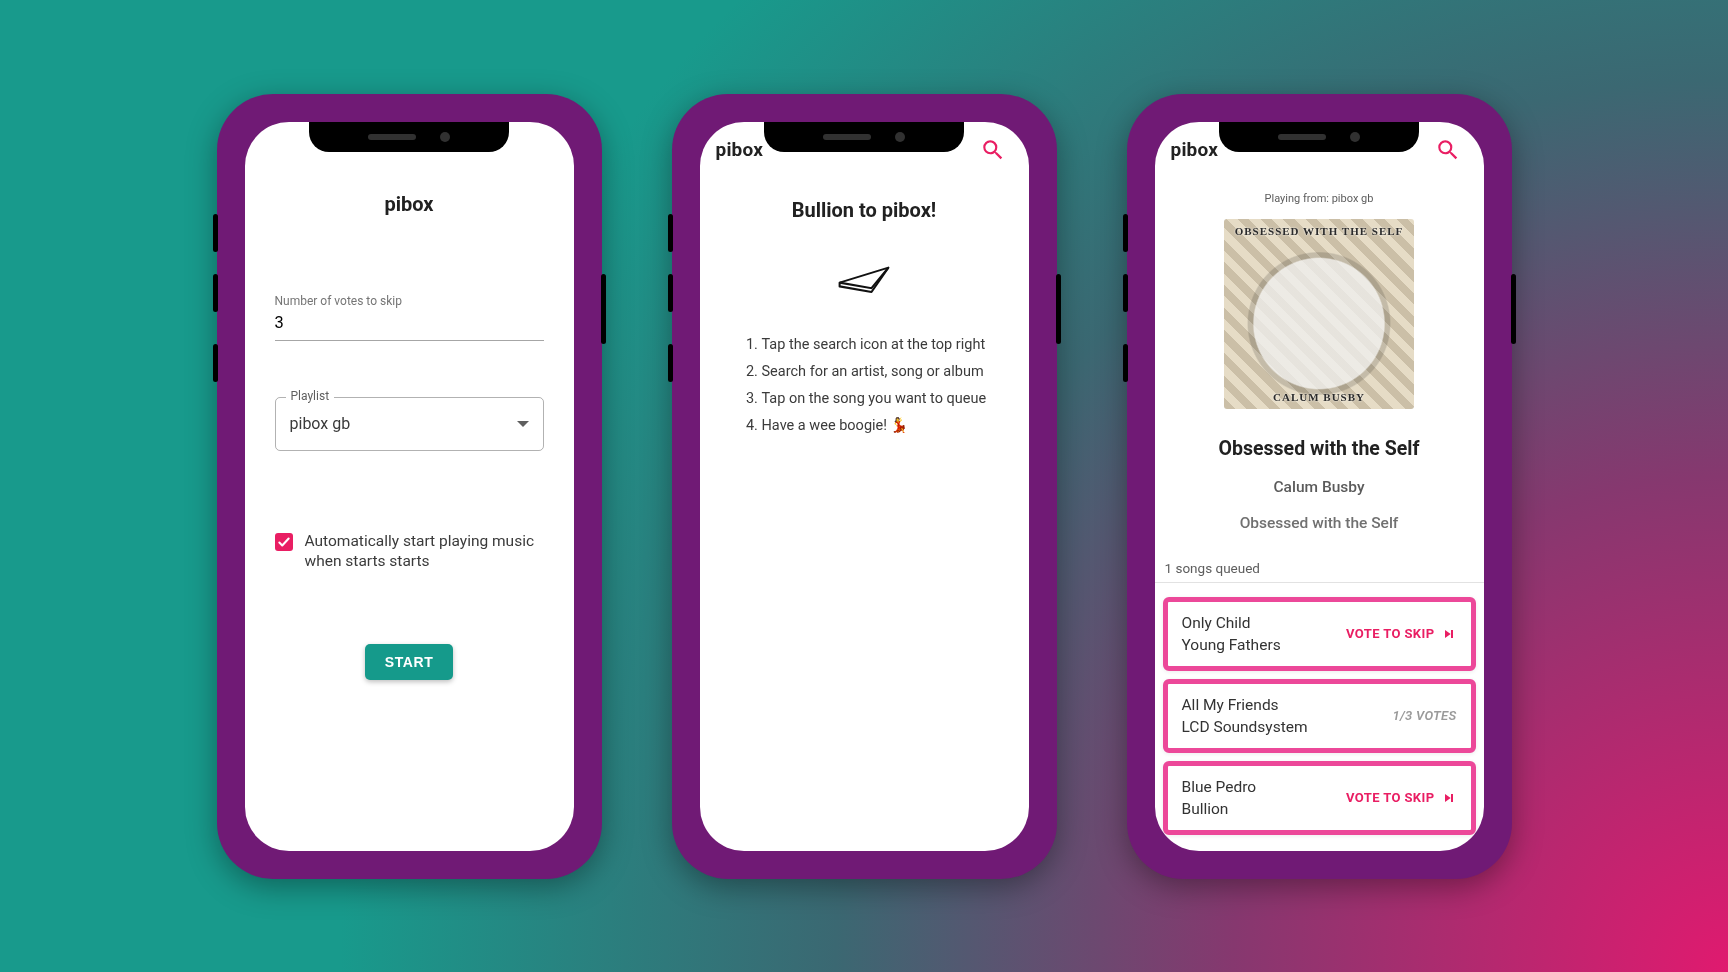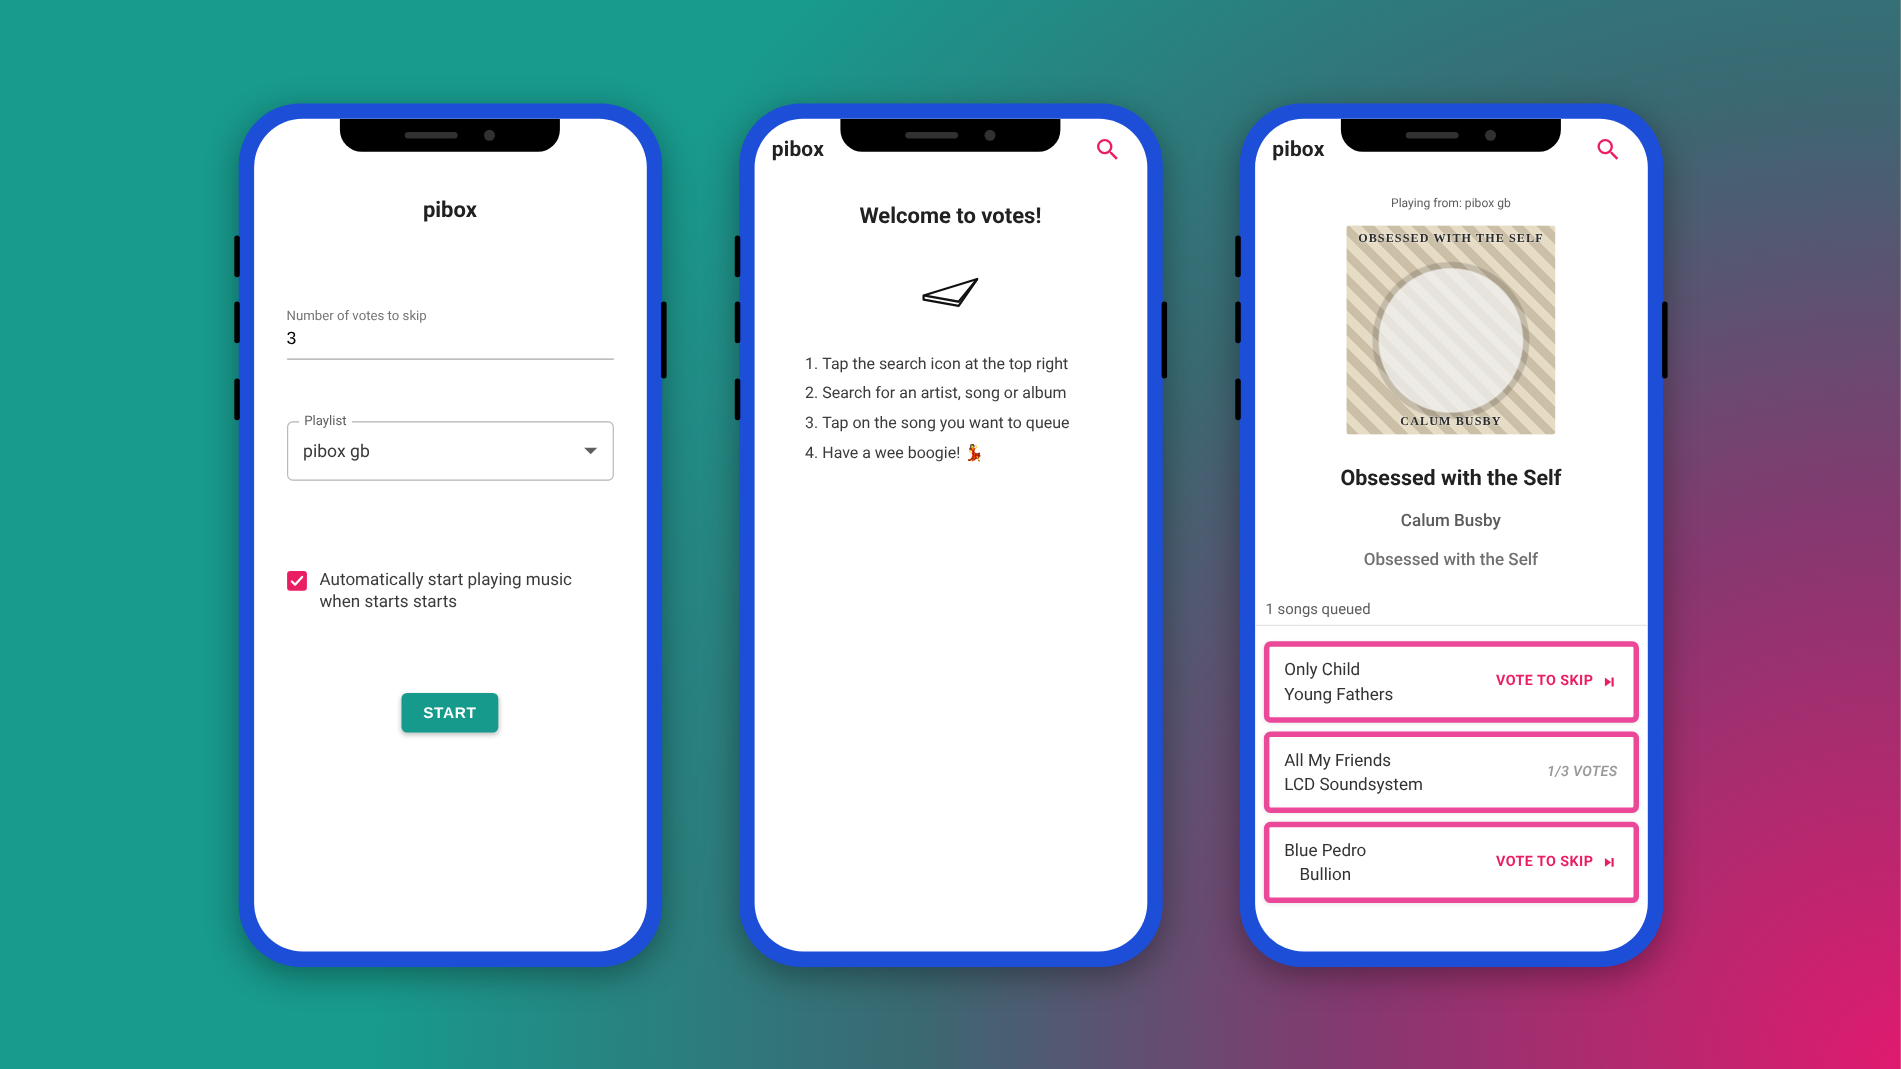--- a/index.html
+++ b/index.html
@@ -14,24 +14,24 @@
     justify-content: center;
     gap: 70px;
     padding: 20px 70px;
   }
 
   
   .phone {
     position: relative;
     width: 385px;
     height: 785px;
-    background: #1d4ed8;
+    background: #701a75;
     border-radius: 56px;
     box-shadow: 0 8px 30px rgba(0,0,0,.35);
-    padding: 14px;
+    padding: 28px;
   }
   
   .phone::before,
   .phone::after {
     content: "";
     position: absolute;
     background: #000;
     border-radius: 4px;
   }
   .phone::before { 
@@ -203,21 +203,21 @@
     background: #fff;
     border: 5px solid #ec4899;
     border-radius: 6px;
     margin: 8px 4px;
     padding: 12px 14px;
     display: flex; align-items: center; justify-content: space-between;
     box-shadow: 0 1px 4px rgba(0,0,0,.08);
   }
   .card .meta { display: flex; flex-direction: column; gap: 4px; }
   .card .song { font-size: 15.5px; color: #333; }
-  .card .artist { font-size: 15.5px; color: #333; text-align: center; }
+  .card .artist { font-size: 15.5px; color: #333; }
   .vote-btn {
     display: flex; gap: 6px;
     color: #e91e63; font-weight: 700; font-size: 13px; letter-spacing: .4px;
     cursor: pointer;
   }
   .vote-btn svg { width: 16px; height: 16px; }
   .votes-label { color: #9a9a9a; font-size: 13px; font-weight: 600; letter-spacing: .3px; font-style: italic; }
 </style>
 </head>
 <body>
@@ -267,21 +267,21 @@
     <div class="appbar">
       <span class="brand">pibox</span>
       <span class="search-btn">
         <svg viewBox="0 0 24 24">
             <path fill="#e91e63" d="M15.5 14h-.79l-.28-.27A6.471 6.471 0 0 0 16 9.5 6.5 6.5 0 1 0 9.5 16c1.61 0 3.09-.59 4.23-1.57l.27.28v.79l5 4.99L20.49 19l-4.99-5zm-6 0C7.01 14 5 11.99 5 9.5S7.01 5 9.5 5 14 7.01 14 9.5 11.99 14 9.5 14z"></path>
           </svg>
       </span>
     </div>
 
     <div class="welcome">
-      <div class="welcome-title">Welcome to votes!</div>
+      <div class="welcome-title">Bullion to pibox!</div>
       <div class="pie-wrap">
         <svg viewBox="0 0 64 48">
             <path fill="none" stroke="#111" stroke-width="2.2" stroke-linejoin="round" d="M6 30 L58 14 L40 40 L6 34 Z"></path>
             <path fill="none" stroke="#111" stroke-width="2.2" d="M6 30 L40 36 L58 14"></path>
           </svg>
       </div>
       <ol class="steps" id="welcome-steps">
           <li>Tap the search icon at the top right</li>
           <li>Search for an artist, song or album</li>
           <li>Tap on the song you want to queue</li>

